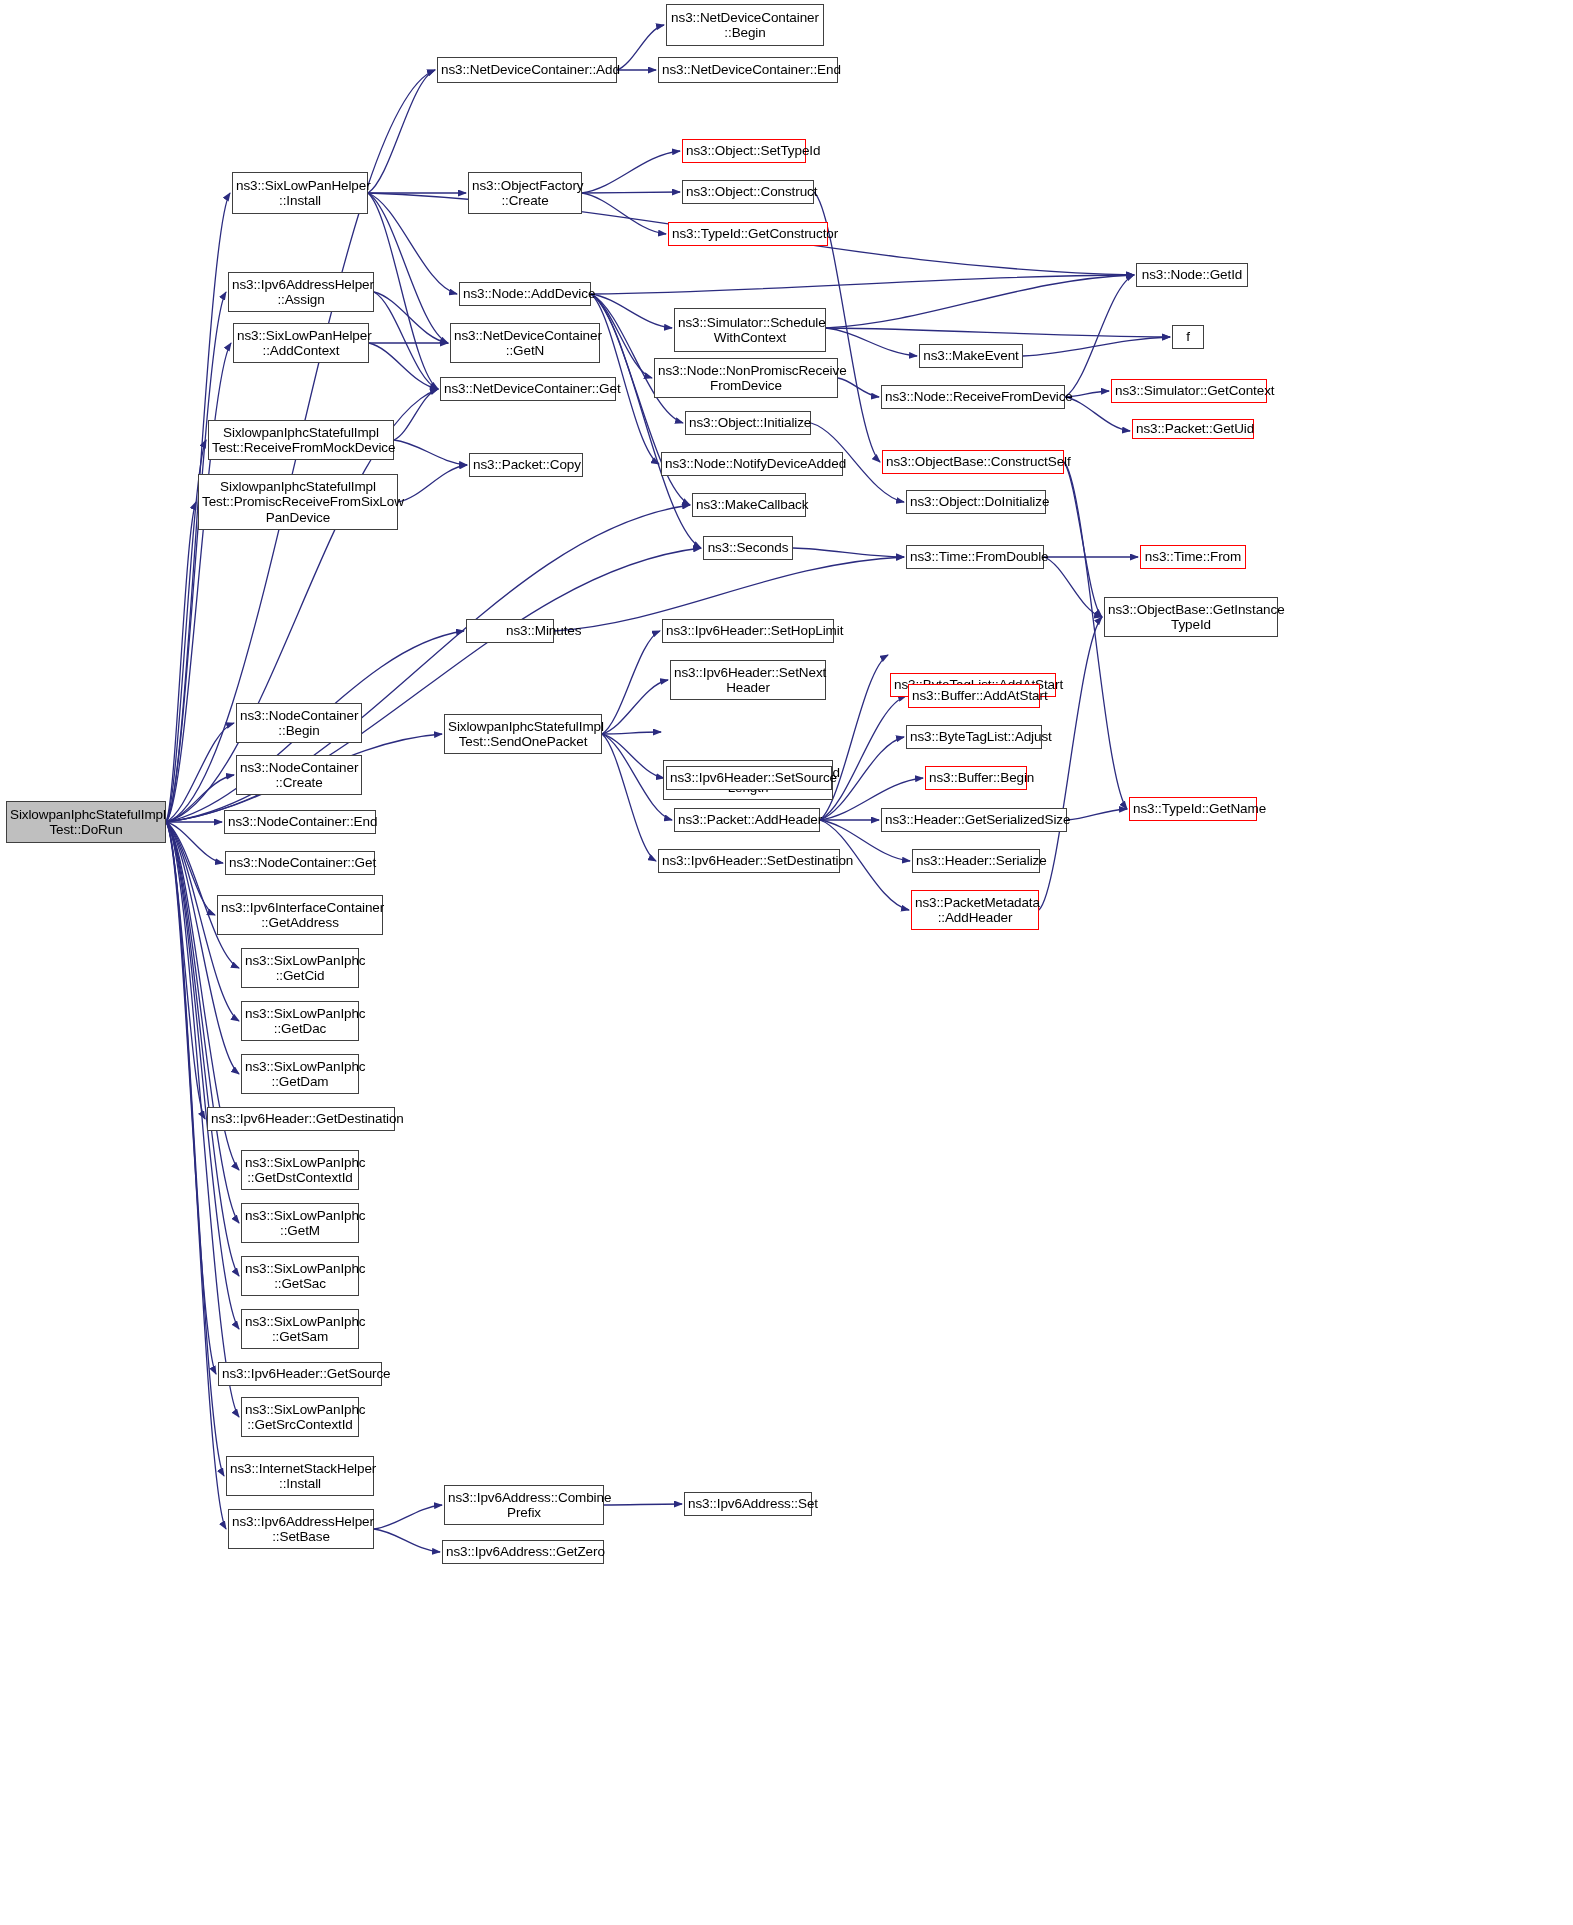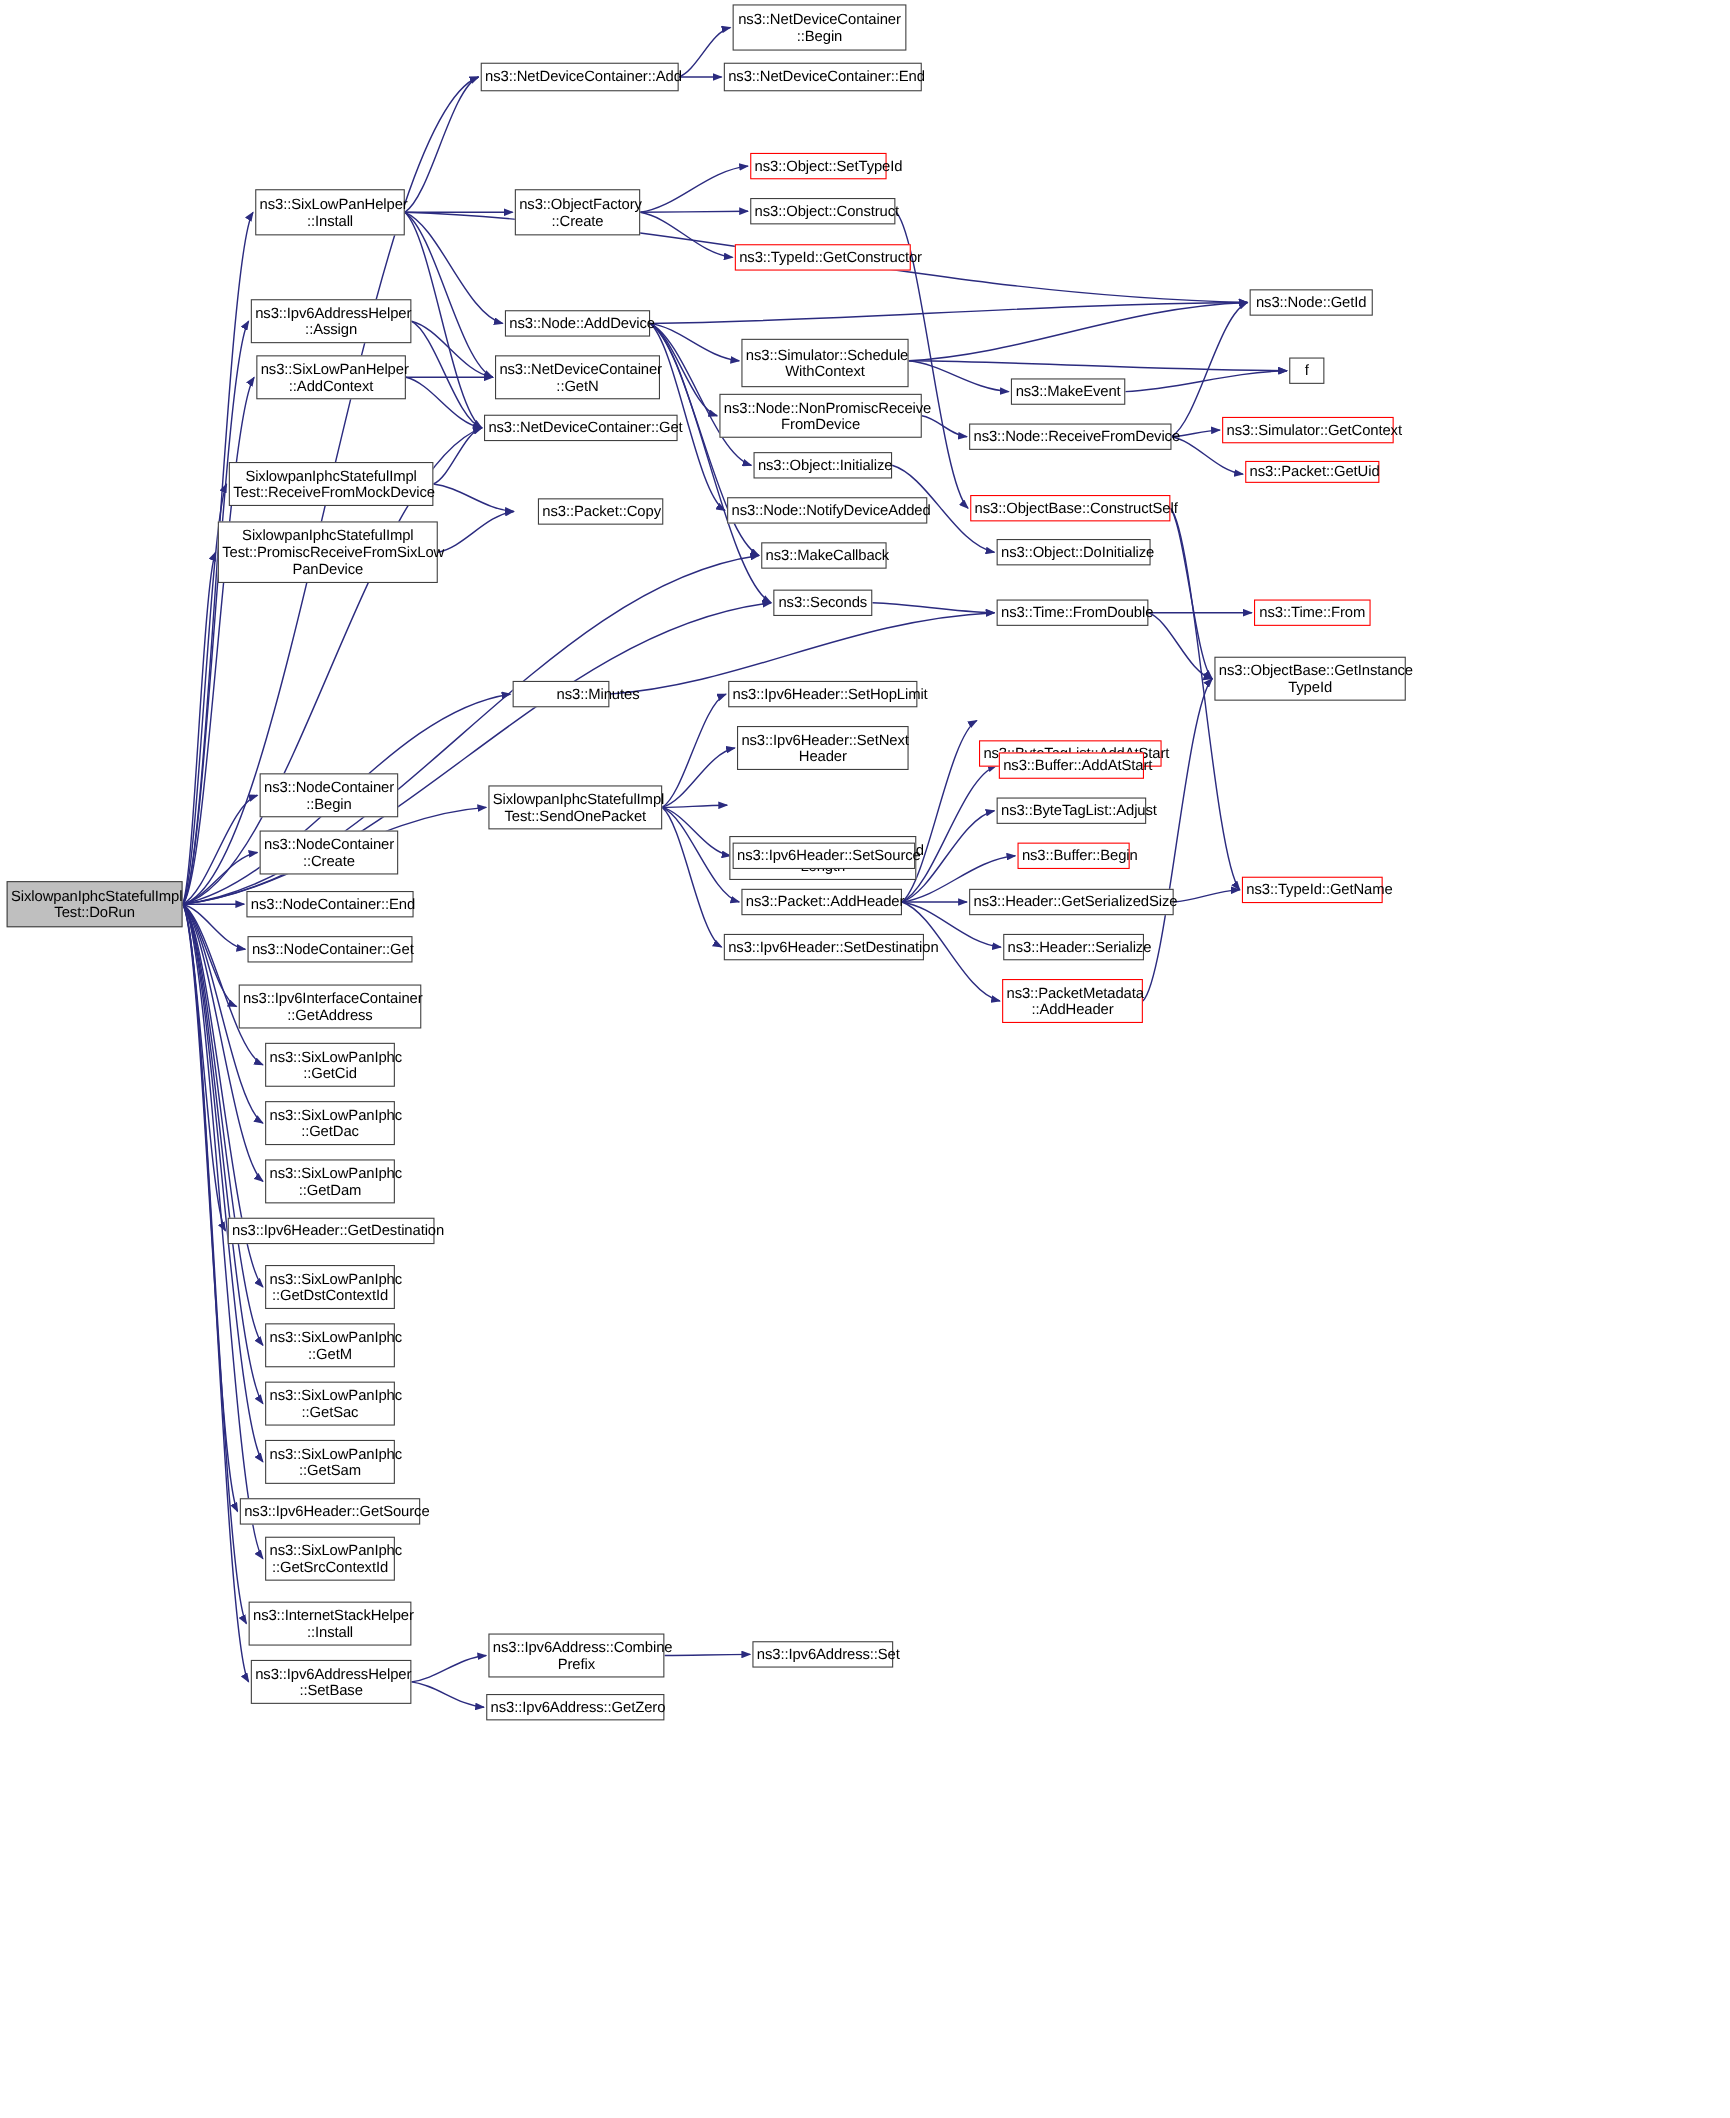--- a/index.html
+++ b/index.html
@@ -181,21 +181,21 @@
       <div class="node" style="left: 440px; top: 377px; width: 176px; height: 24px;"><span class="nlabel">ns3::NetDeviceContainer::Get</span></div>
       <div class="node" style="left: 654px; top: 358px; width: 184px; height: 40px;"><span class="nlabel">ns3::Node::NonPromiscReceive
 FromDevice</span></div>
       <div class="node" style="left: 881px; top: 385px; width: 184px; height: 24px;"><span class="nlabel">ns3::Node::ReceiveFromDevice</span></div>
       <div class="node red" style="left: 1111px; top: 379px; width: 156px; height: 24px;"><span class="nlabel">ns3::Simulator::GetContext</span></div>
       <div class="node" style="left: 208px; top: 420px; width: 186px; height: 40px;"><span class="nlabel">SixlowpanIphcStatefulImpl
 Test::ReceiveFromMockDevice</span></div>
       <div class="node" style="left: 685px; top: 411px; width: 126px; height: 24px;"><span class="nlabel">ns3::Object::Initialize</span></div>
       <div class="node red" style="left: 1132px; top: 419px; width: 122px; height: 20px;"><span class="nlabel">ns3::Packet::GetUid</span></div>
       <div class="node" style="left: 661px; top: 452px; width: 182px; height: 24px;"><span class="nlabel">ns3::Node::NotifyDeviceAdded</span></div>
-      <div class="node" style="left: 469px; top: 453px; width: 114px; height: 24px; margin-left: 20px;"><span class="nlabel">ns3::Packet::Copy</span></div>
+      <div class="node" style="left: 469px; top: 453px; width: 114px; height: 24px;"><span class="nlabel">ns3::Packet::Copy</span></div>
       <div class="node red" style="left: 882px; top: 450px; width: 182px; height: 24px;"><span class="nlabel">ns3::ObjectBase::ConstructSelf</span></div>
       <div class="node" style="left: 198px; top: 474px; width: 200px; height: 56px;"><span class="nlabel">SixlowpanIphcStatefulImpl
 Test::PromiscReceiveFromSixLow
 PanDevice</span></div>
       <div class="node" style="left: 692px; top: 493px; width: 114px; height: 24px;"><span class="nlabel">ns3::MakeCallback</span></div>
       <div class="node" style="left: 906px; top: 490px; width: 140px; height: 24px;"><span class="nlabel">ns3::Object::DoInitialize</span></div>
       <div class="node" style="left: 703px; top: 536px; width: 90px; height: 24px; align-items: center;"><span class="nlabel">ns3::Seconds</span></div>
       <div class="node" style="left: 906px; top: 545px; width: 138px; height: 24px;"><span class="nlabel">ns3::Time::FromDouble</span></div>
       <div class="node red" style="left: 1140px; top: 545px; width: 106px; height: 24px;"><span class="nlabel">ns3::Time::From</span></div>
       <div class="node" style="left: 1104px; top: 597px; width: 174px; height: 40px;"><span class="nlabel">ns3::ObjectBase::GetInstance

